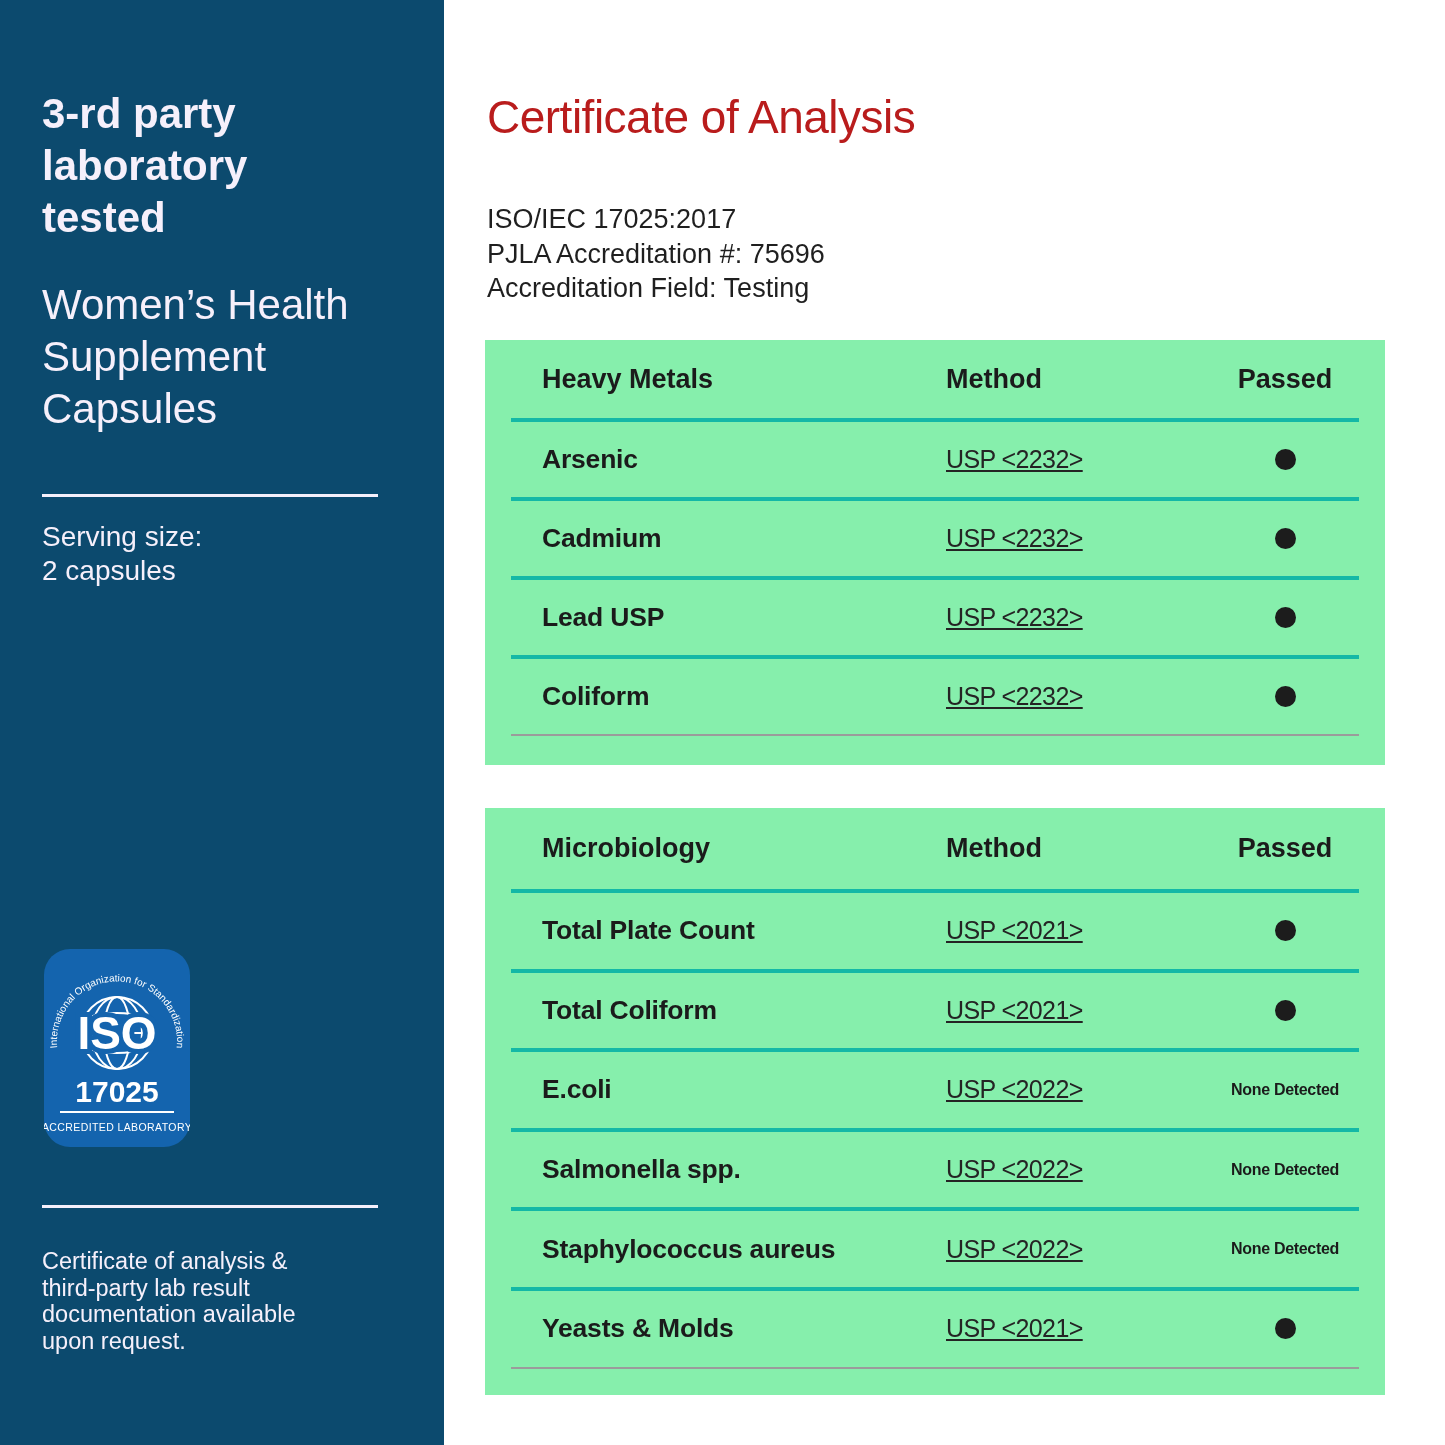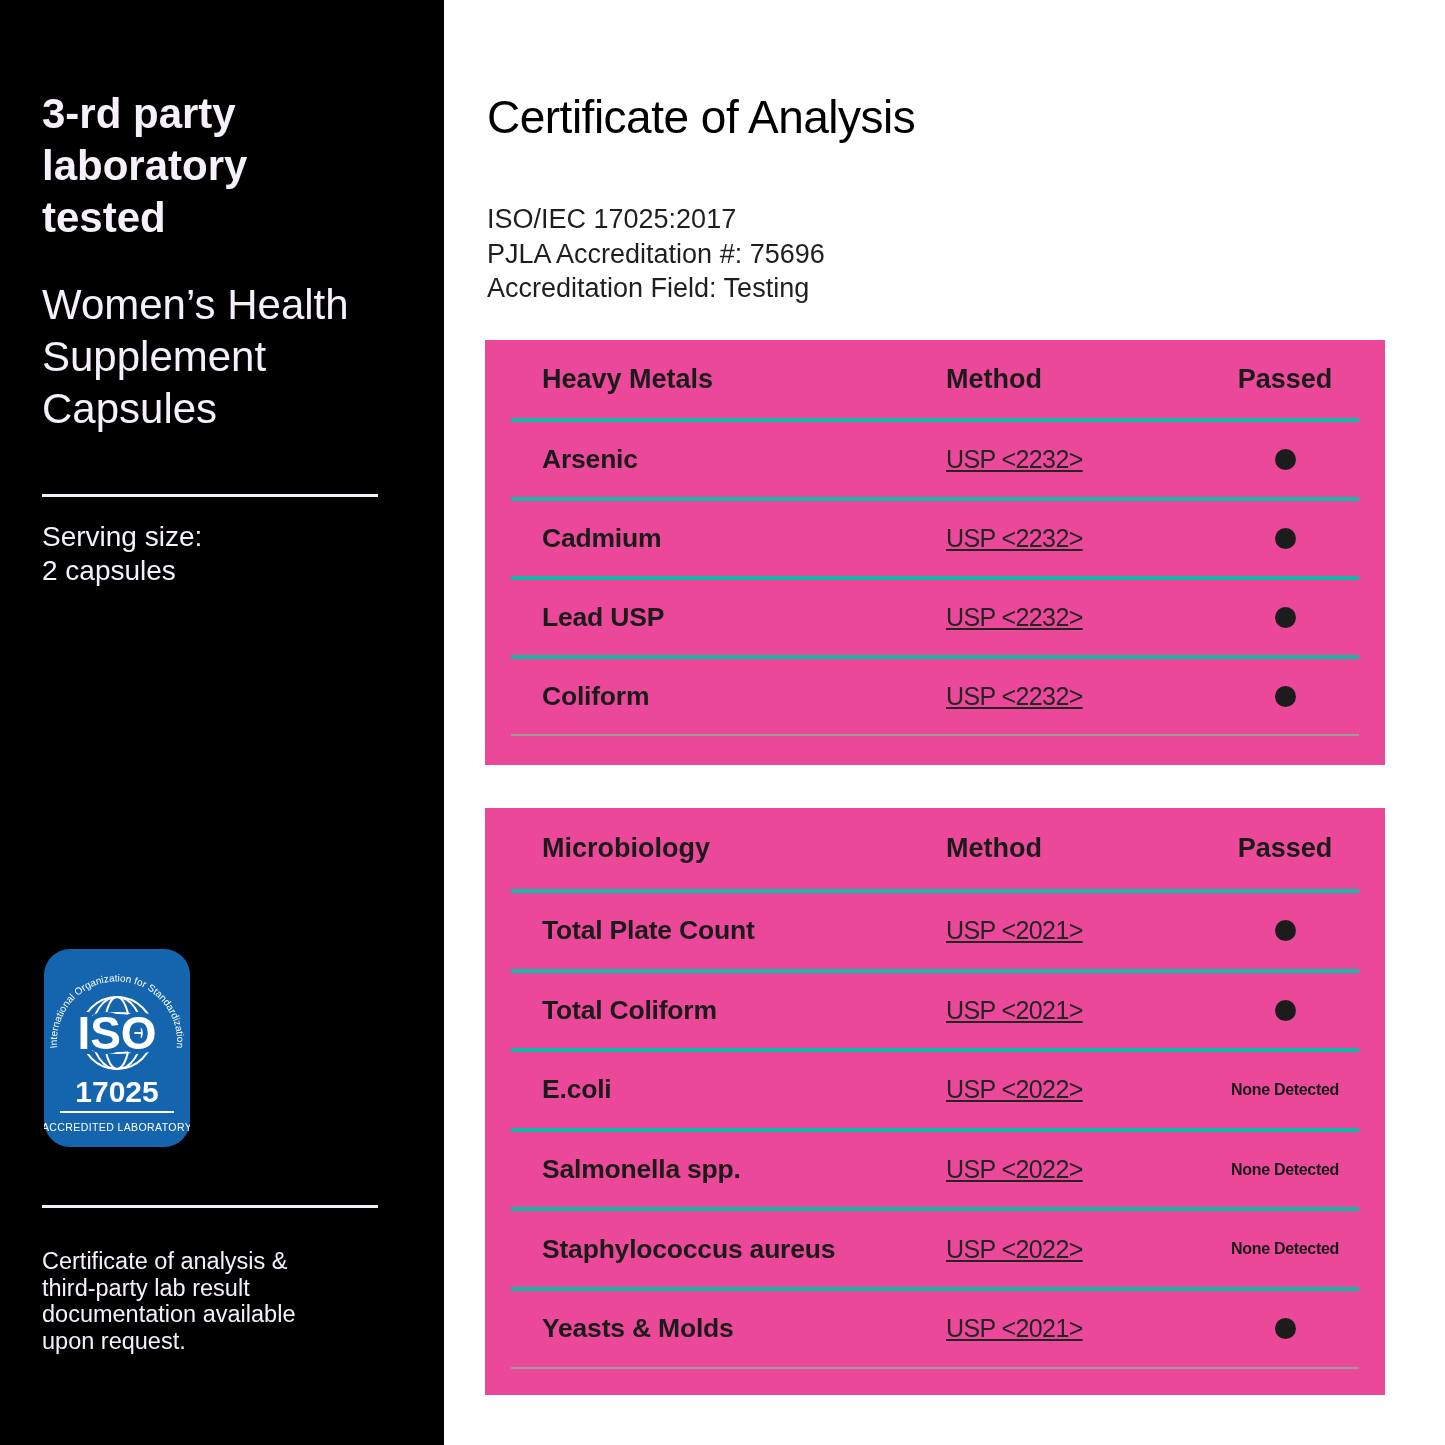--- a/index.html
+++ b/index.html
@@ -1,21 +1,21 @@
 <!DOCTYPE html>
 <html><head>
 <meta charset="utf-8">
 <style>
   * { margin:0; padding:0; box-sizing:border-box; }
   html,body { width:1445px; height:1445px; }
   body { font-family:"Liberation Sans", sans-serif; background:#ffffff; position:relative; overflow:hidden; }
 
   .sidebar {
     position:absolute; left:0; top:0; width:444px; height:1445px;
-    background:#000000; color:#f6f0fb;
+    background:#0c4a6e; color:#f6f0fb;
   }
   .headline {
     position:absolute; left:42px; top:88px; width:360px;
     font-size:42px; line-height:52px; font-weight:bold; white-space:pre-line;
   }
   .product {
     position:absolute; left:42px; top:279px; width:370px;
     font-size:42px; line-height:52px; font-weight:normal; white-space:pre-line;
   }
   .s-divider { position:absolute; left:42px; width:336px; height:3px; background:#f6f0fb; }
@@ -26,30 +26,30 @@
     font-size:28px; line-height:34px; white-space:pre-line;
   }
   .note {
     position:absolute; left:42px; top:1248px; width:330px;
     font-size:23.5px; line-height:26.5px; white-space:pre-line;
   }
   .badge { position:absolute; left:44px; top:949px; width:146px; height:198px; }
 
   .main-title {
     position:absolute; left:487px; top:90px;
-    font-size:46px; font-weight:normal; color:#000000; letter-spacing:-0.5px;
+    font-size:46px; font-weight:normal; color:#b91c1c; letter-spacing:-0.5px;
   }
   .accred {
     position:absolute; left:487px; top:202px;
     font-size:27px; line-height:34.5px; color:#1f1f1f;
   }
 
   .card {
     position:absolute; left:485px; width:900px;
-    background:#ec4899; padding:0 26px;
+    background:#86efac; padding:0 26px;
   }
   .card1 { top:340px; }
   .card2 { top:808px; }
   .trow { display:grid; grid-template-columns:435px 265px 1fr; align-items:center; }
   .thead { height:78px; }
   .card2 .thead { height:81px; }
   .tr { border-top:4px solid #14b8a6; }
   .card1 .tr { height:79px; }
   .card2 .tr { height:79.6px; }
   .tfoot1 { border-top:2px solid #9b9b9b; height:31px; }

